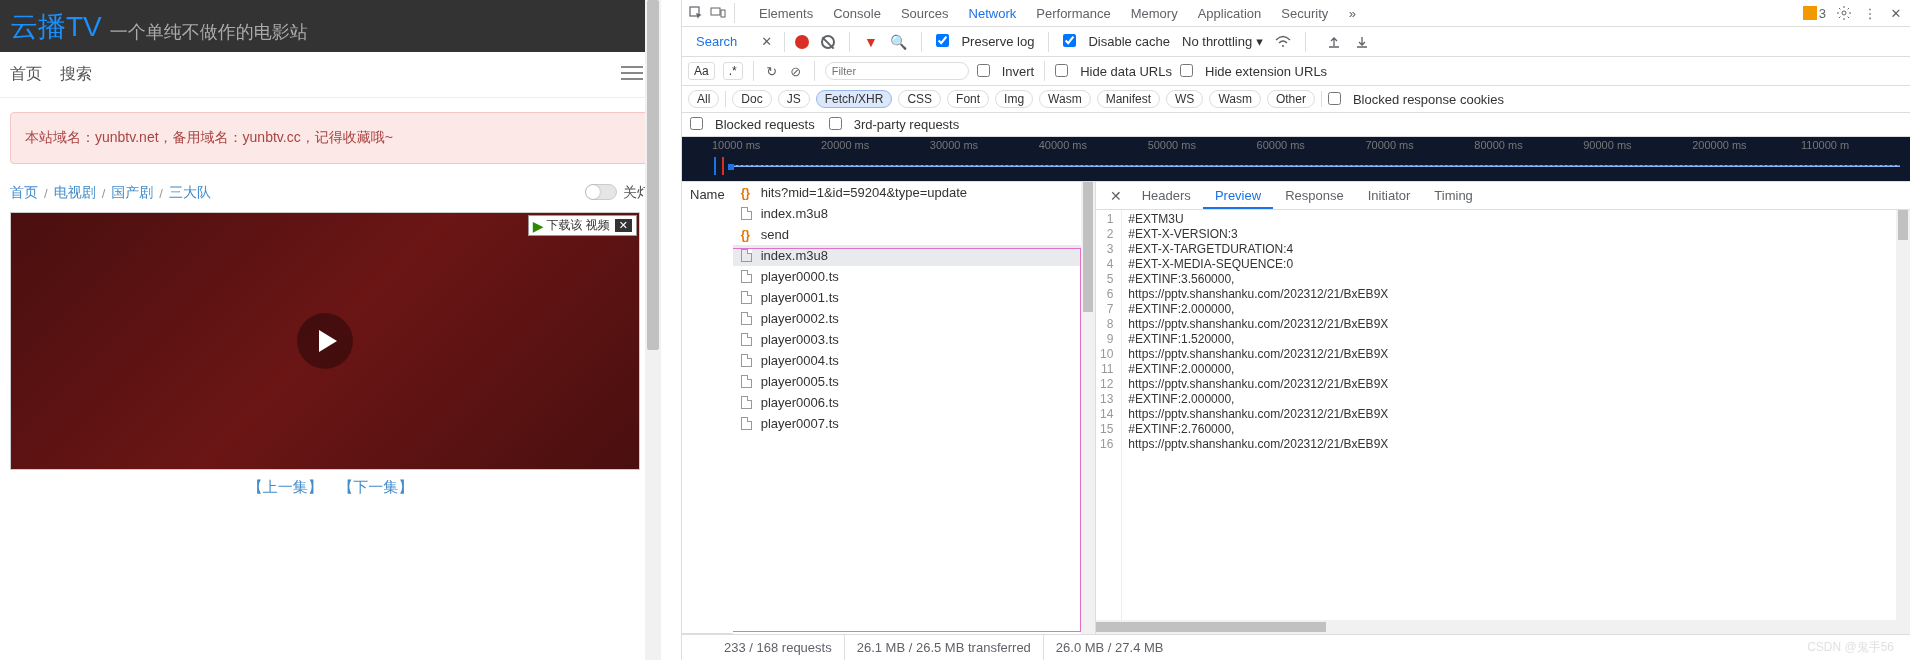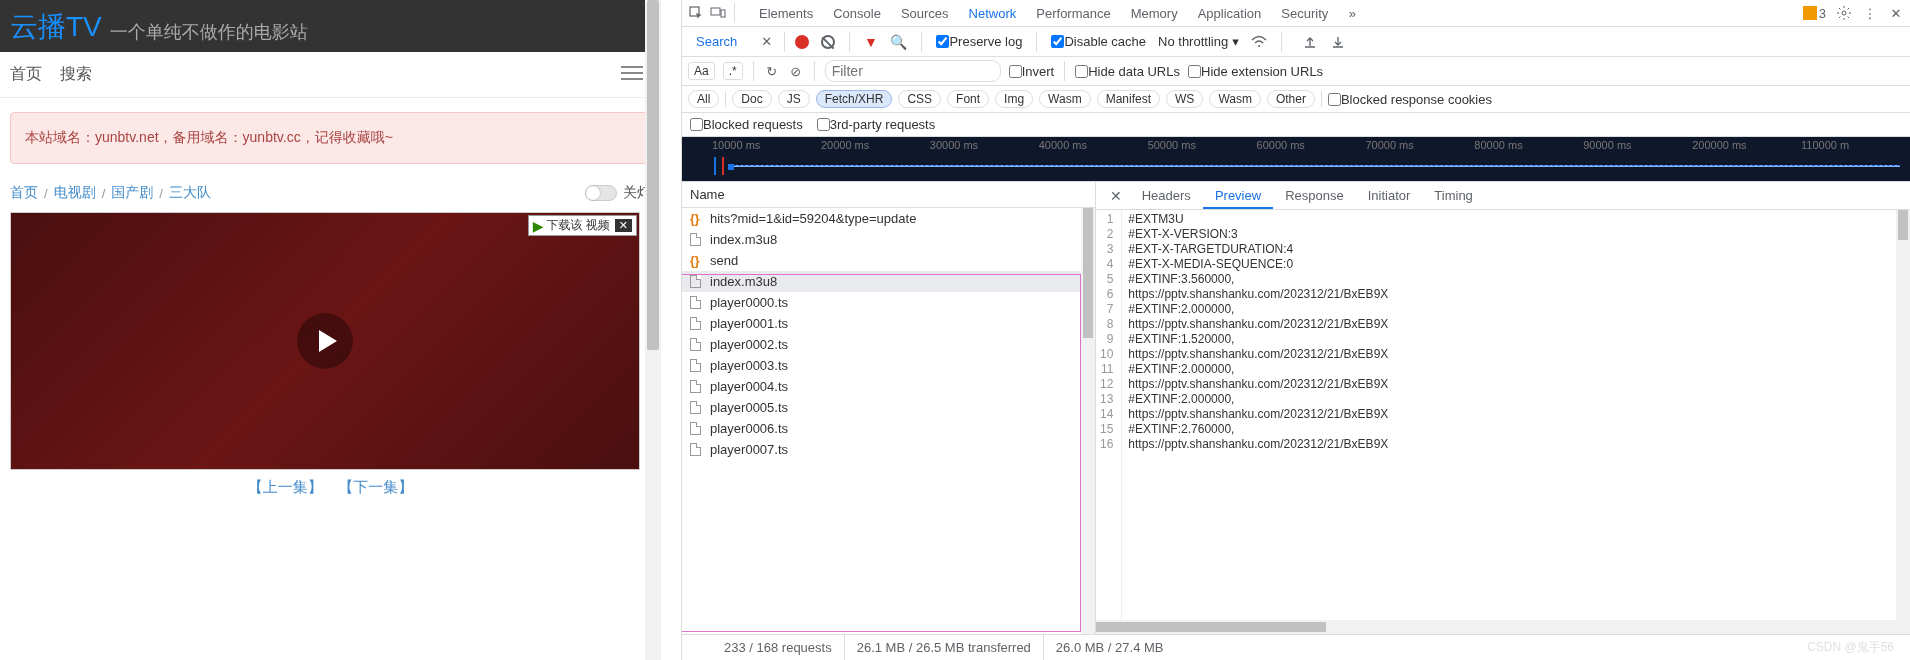--- a/index.html
+++ b/index.html
@@ -15,21 +15,21 @@
 .logo{font-size:28px;font-weight:normal;color:#1890ff;font-family:"Microsoft YaHei",sans-serif}
 .tagline{color:#aaa;font-size:18px;margin-left:8px;padding-bottom:2px;font-family:"Microsoft YaHei",sans-serif}
 .navbar{display:flex;align-items:center;padding:0 10px;border-bottom:1px solid #eee;height:46px;position:relative}
 .nav-item{font-size:16px;color:#555;padding:10px 18px 10px 0;font-family:"Microsoft YaHei",sans-serif}
 .hamburger{position:absolute;right:14px;top:10px;display:flex;flex-direction:column;gap:4px;padding:4px}
 .hamburger span{width:22px;height:2px;background:#888}
 .alert-box{margin:14px 10px;padding:16px 14px;background:#fce8e6;border:1px solid #f5c6c3;border-radius:4px;color:#a94442;font-size:14px;font-family:"Microsoft YaHei",sans-serif}
 .breadcrumb-row{display:flex;align-items:center;padding:6px 10px;font-family:"Microsoft YaHei",sans-serif}
 .breadcrumb-row a{color:#428bca;text-decoration:none;font-size:14px}
 .bc-sep{color:#999;margin:0 6px}
-.light-toggle{margin-left:auto;display:flex;align-items:center;gap:6px;color:#555;font-size:14px}
+.light-toggle{margin-left:auto;display:flex;gap:6px;color:#555;font-size:14px}
 .switch{width:32px;height:16px;border-radius:8px;background:#e5e5e5;position:relative;border:1px solid #ccc}
 .switch-knob{width:14px;height:14px;border-radius:50%;background:#fff;position:absolute;left:0;top:0;box-shadow:0 0 2px rgba(0,0,0,.3)}
 .video-area{margin:4px 10px;position:relative}
 .video-player{width:630px;height:258px;background:linear-gradient(135deg,#4a0f0f,#6b1515,#4a0f0f);border:1px solid #ccc;position:relative;display:flex;align-items:center;justify-content:center}
 .play-btn{width:56px;height:56px;border-radius:50%;background:rgba(0,0,0,.35);display:flex;align-items:center;justify-content:center}
 .play-btn::after{content:"";border-left:18px solid #fff;border-top:11px solid transparent;border-bottom:11px solid transparent;margin-left:5px}
 .dl-badge{position:absolute;top:2px;right:2px;background:#fff;border:1px solid #999;padding:1px 4px;font-size:12px;display:flex;align-items:center;gap:3px}
 .dl-badge-icon{color:#2b8a00;font-size:14px}
 .dl-close{background:#333;color:#fff;padding:0 4px;margin-left:2px;font-size:11px}
 .episode-nav{text-align:center;padding:8px;font-family:"Microsoft YaHei",sans-serif}
@@ -49,48 +49,48 @@
 .dt-searchbar{display:flex;align-items:center;height:30px;border-bottom:1px solid #ddd}
 .search-tab{color:#1a73e8;padding:0 14px;font-size:13px}
 .search-close{padding:0 10px;color:#5f6368;cursor:pointer}
 .vdiv{width:1px;height:20px;background:#ddd;margin:0 2px}
 .toolbar-icons{display:flex;align-items:center;gap:12px;padding:0 8px}
 .rec-icon{width:14px;height:14px;border-radius:50%;border:2px solid #d93025;background:#d93025}
 .nohit{width:14px;height:14px;border-radius:50%;border:2px solid #5f6368;position:relative}
 .nohit::after{content:"";position:absolute;width:16px;height:2px;background:#5f6368;transform:rotate(45deg);top:5px;left:-3px}
 .funnel{color:#d93025;font-size:14px}
 .magnify{color:#1a73e8;font-size:14px}
-.checkbox-opt{display:flex;align-items:center;gap:0;font-size:13px;color:#333}
+.checkbox-opt{display:flex;gap:12px;font-size:13px;color:#333}
 .checkbox-opt input{width:13px;height:13px}
 .throttle-sel{display:flex;align-items:center;gap:4px;font-size:13px}
 .up-dl-icons{display:flex;gap:12px;margin-left:6px}
 .gear-right{margin-left:auto;padding:0 10px}
 
 .dt-filterbar{display:flex;align-items:center;height:29px;border-bottom:1px solid #ddd;padding:0 6px;gap:8px}
 .aa-btn{border:1px solid #ddd;padding:1px 5px;border-radius:3px;font-size:12px;background:#fff}
-.filter-input{border:1px solid #ddd;padding:2px 6px;width:176px;border-radius:9px;font-size:14px}
+.filter-input{border:1px solid #ddd;padding:2px 6px;width:144px;border-radius:9px;font-size:11px}
 
 .dt-reqtype-bar{display:flex;align-items:center;flex-wrap:wrap;gap:6px;padding:4px 6px;border-bottom:1px solid #ddd}
 .req-chip{border:1px solid #ddd;padding:1px 8px;border-radius:10px;font-size:12px;background:#fff;cursor:pointer}
 .req-chip.active{background:#dbe7fb;border-color:#9ab6e6}
 .chip-sep{width:1px;height:16px;background:#ddd}
 
 .dt-blocked-bar{display:flex;align-items:center;gap:14px;padding:4px 8px;border-bottom:1px solid #ddd;font-size:13px}
 
 .timeline{height:45px;border-bottom:1px solid #ddd;position:relative;background:#0f172a}
 .timeline-ruler{display:flex;font-size:11px;color:#777;padding-top:2px;padding-left:30px}
 .timeline-tick{flex:1}
 .timeline-bars{position:absolute;bottom:6px;left:30px;right:10px;height:18px}
 .tl-blue{position:absolute;left:2px;width:2px;height:18px;background:#1a73e8;bottom:0}
 .tl-red{position:absolute;left:10px;width:2px;height:18px;background:#d93025;bottom:0}
 .tl-line{position:absolute;left:16px;right:0;height:2px;background:#8ab4f8;bottom:8px;border-top:1px dashed #1a73e8}
 .tl-line::before{content:"";position:absolute;left:0;width:6px;height:6px;background:#1a73e8;top:-2px}
 
 .dt-body{flex:1;display:flex;overflow:hidden}
-.req-list{width:414px;border-right:1px solid #ddd;display:flex;flex-direction:column}
+.req-list{width:414px;border-right:1px solid #ddd;display:flex;flex-direction:row}
 .req-header{padding:5px 8px;border-bottom:1px solid #ddd;font-size:13px;color:#333;font-weight:500}
 .req-rows{flex:1;overflow:hidden;position:relative}
 .req-selection-box{position:absolute;top:66px;left:-2px;right:14px;bottom:2px;border:1px solid #e070c8;pointer-events:none;z-index:3}
 .req-row{display:flex;align-items:center;padding:3px 8px;font-size:13px;gap:6px;cursor:pointer}
 .req-row.selected{background:#e8eaed}
 .file-icon{width:14px;height:14px;display:inline-flex}
 .fi-brace{color:#e37400;font-weight:bold;font-size:12px}
 .fi-doc{border:1px solid #999;width:11px;height:13px;position:relative}
 .fi-doc::after{content:"";position:absolute;right:-1px;top:-1px;width:4px;height:4px;background:#fff;border-left:1px solid #999;border-bottom:1px solid #999}
 .req-scroll{position:absolute;right:0;top:0;width:14px;height:100%;background:#f1f1f1}

